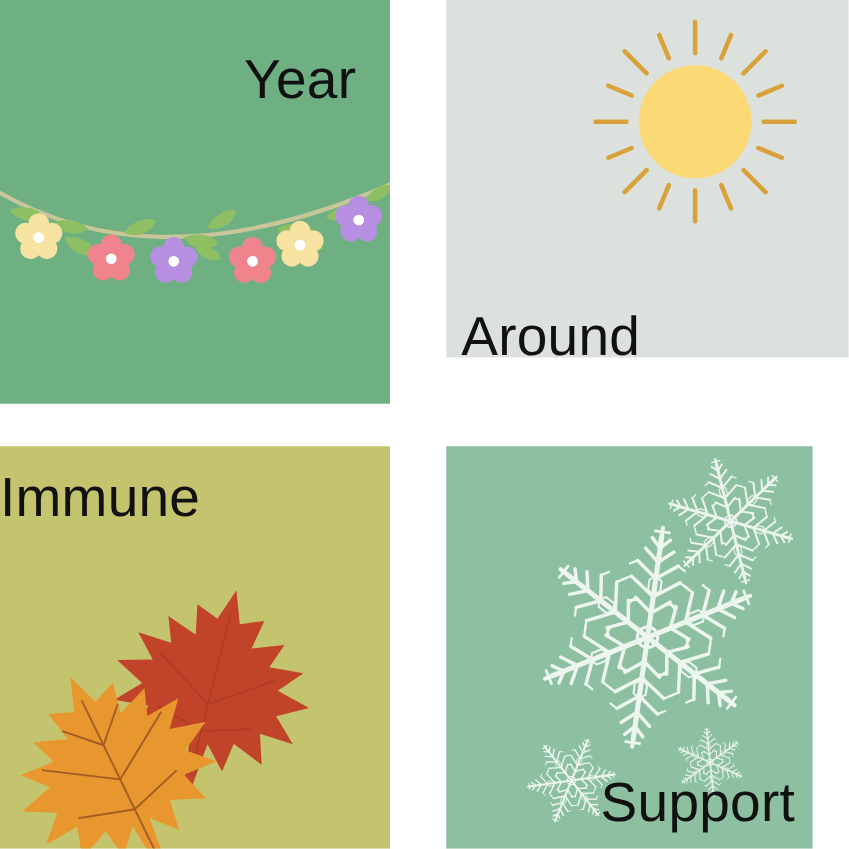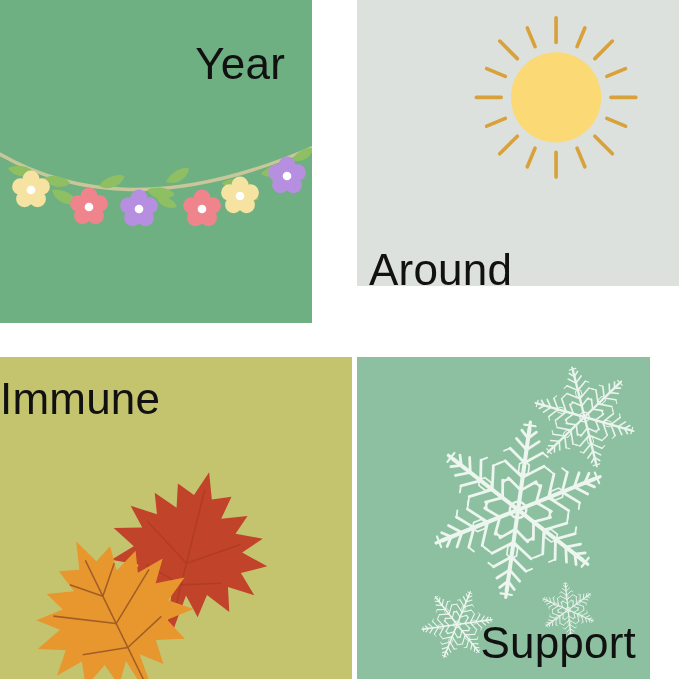--- a/index.html
+++ b/index.html
@@ -46,21 +46,21 @@
   #panel-summer {
     left: 357px; top: 0px; width: 322px; height: 286px;
     background: #dde1de;
   }
   #panel-summer .panel-label {
     left: 12px; top: 248px;
   }
 
   
   #panel-autumn {
-    left: 0px; top: 357px; width: 352px; height: 322px;
+    left: 0px; top: 357px; width: 312px; height: 322px;
     background: #c4c46e;
   }
   #panel-autumn .panel-label {
     left: 0px; top: 20px;
   }
 
   
   #panel-winter {
     left: 357px; top: 357px; width: 293px; height: 322px;
     background: #8cc0a0;

